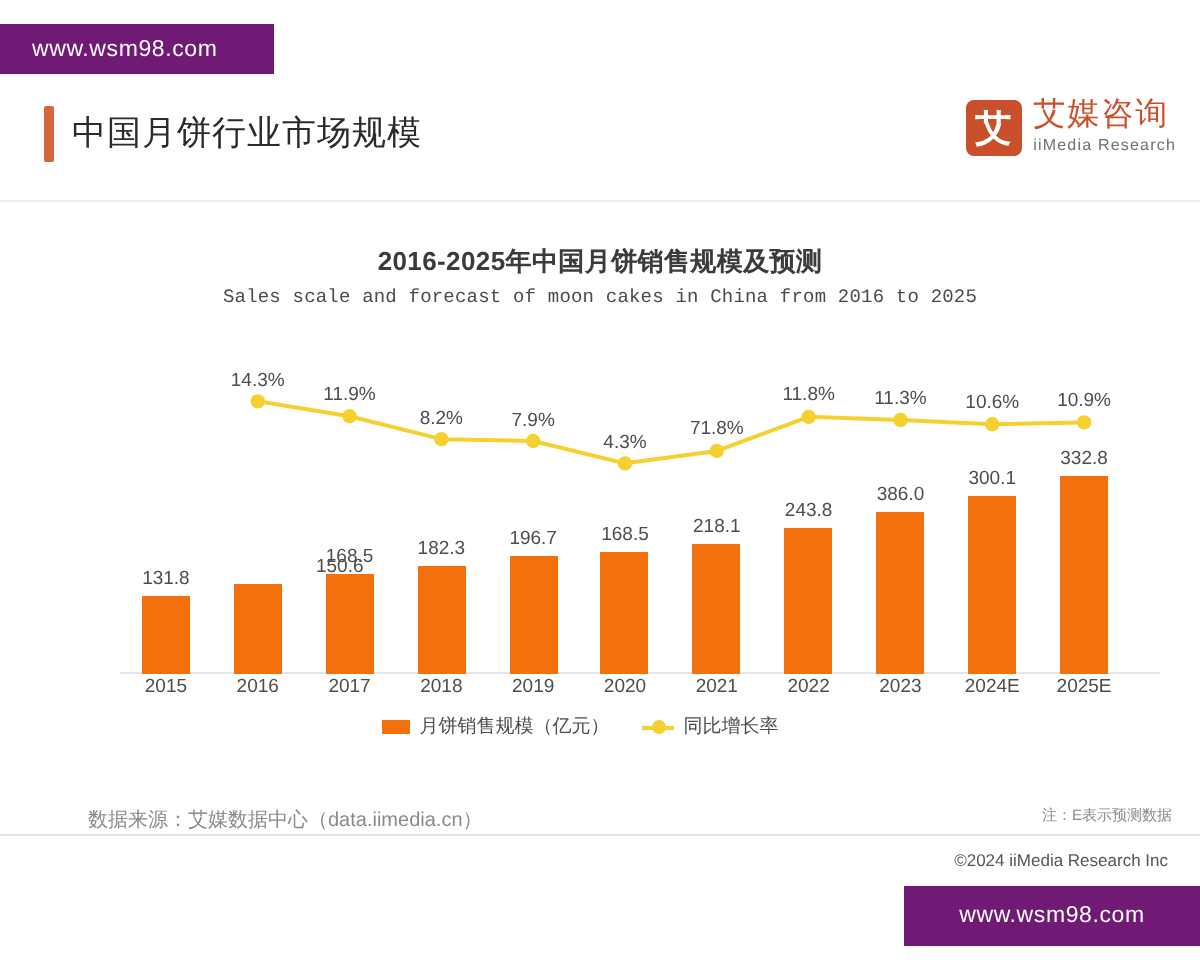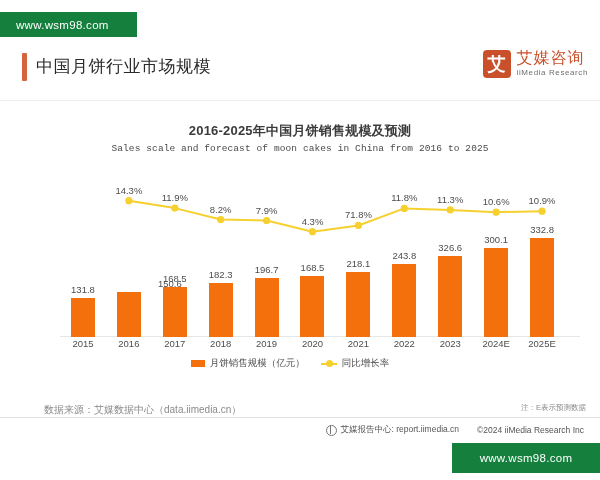--- a/index.html
+++ b/index.html
@@ -11,21 +11,21 @@
     height: 480px;
     background: #ffffff;
     font-family: "Liberation Sans", "DejaVu Sans", sans-serif;
     overflow: hidden;
     position: relative;
   }
 
   
   .watermark {
     position: absolute;
-    background: #15803d;
+    background: #701a75;
     color: #ffffff;
     font-size: 11.5px;
     letter-spacing: 0.3px;
     display: flex;
     align-items: center;
     justify-content: center;
   }
   #wm-top {
     left: 0;
     top: 12px;
@@ -368,21 +368,21 @@
       <div class="col" style="left: 295.455px; width: 45.9091px;">
         <div class="bar" style="height: 64.9107px; background: rgb(244, 112, 12);"></div>
         <div class="bar-label" style="bottom: 67.9107px;">218.1</div>
       </div>
       <div class="col" style="left: 341.364px; width: 45.9091px;">
         <div class="bar" style="height: 72.5595px; background: rgb(244, 112, 12);"></div>
         <div class="bar-label" style="bottom: 75.5595px;">243.8</div>
       </div>
       <div class="col" style="left: 387.273px; width: 45.9091px;">
         <div class="bar" style="height: 80.744px; background: rgb(244, 112, 12);"></div>
-        <div class="bar-label" style="bottom: 83.744px;">326.6</div>
+        <div class="bar-label" style="bottom: 83.744px;">386.0</div>
       </div>
       <div class="col" style="left: 433.182px; width: 45.9091px;">
         <div class="bar" style="height: 89.3155px; background: rgb(244, 112, 12);"></div>
         <div class="bar-label" style="bottom: 92.3155px;">300.1</div>
       </div>
       <div class="col" style="left: 479.091px; width: 45.9091px;">
         <div class="bar" style="height: 99.0476px; background: rgb(244, 112, 12);"></div>
         <div class="bar-label" style="bottom: 102.048px;">332.8</div>
       </div>
     </div>
@@ -435,22 +435,18 @@
   <div class="legend-item">
     <span class="legend-swatch-line"></span>
     <span>同比增长率</span>
   </div>
 </div>
 
 <div id="footnote-left">数据来源：艾媒数据中心（data.iimedia.cn）</div>
 <div id="footnote-right">注：E表示预测数据</div>
 <div id="footer-rule"></div>
 <div id="footer-bar">
-  <div id="footer-report">
-    <span id="globe-icon"></span>
-    <span>艾媒报告中心: report.iimedia.cn</span>
-  </div>
   <span>©2024  iiMedia Research Inc</span>
 </div>
 
 <div class="watermark" id="wm-bottom">
   <span>www.wsm98.com</span>
 </div>
 
 </body></html>

